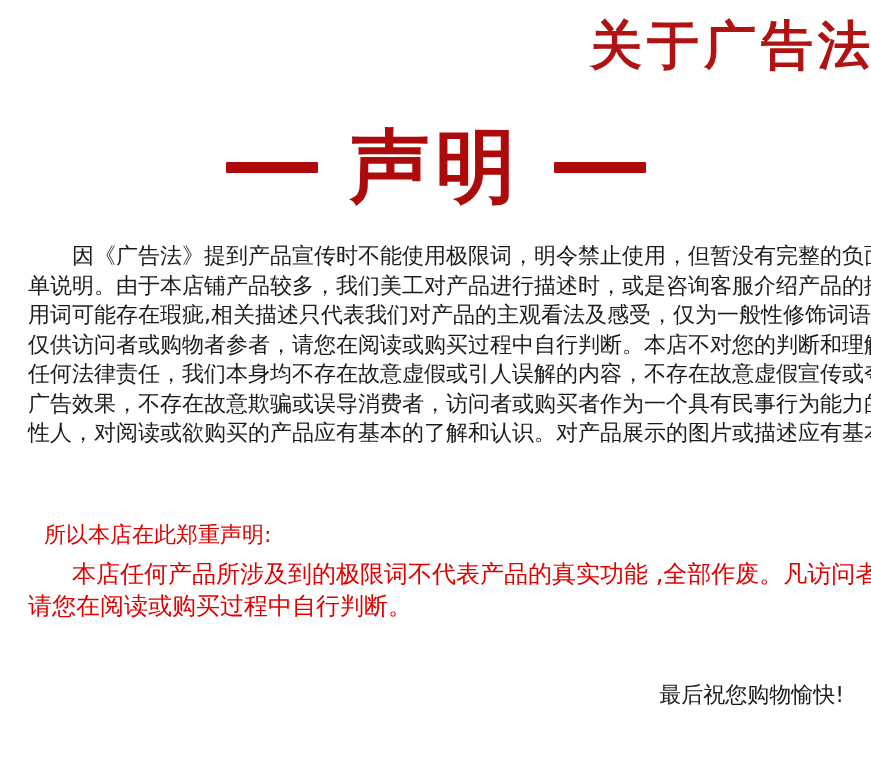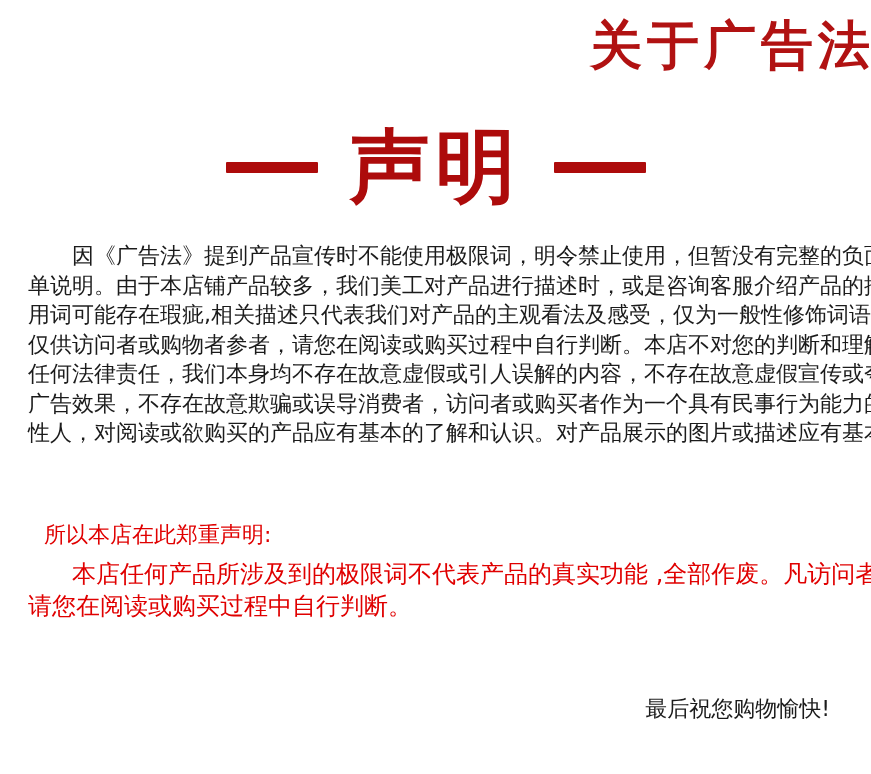--- a/index.html
+++ b/index.html
@@ -87,21 +87,21 @@
     left: 28px;
     width: 830px;
     font-size: 24px;
     line-height: 32px;
     color: #e00000;
   }
   .footer-note {
     position: absolute;
     top: 681px;
     right: 27px;
-    margin: 14px;
+    margin: 0;
     font-size: 22px;
     line-height: 28px;
     color: #1b1b1b;
   }
 </style>
 </head>
 <body>
 
 <div class="page">
 

